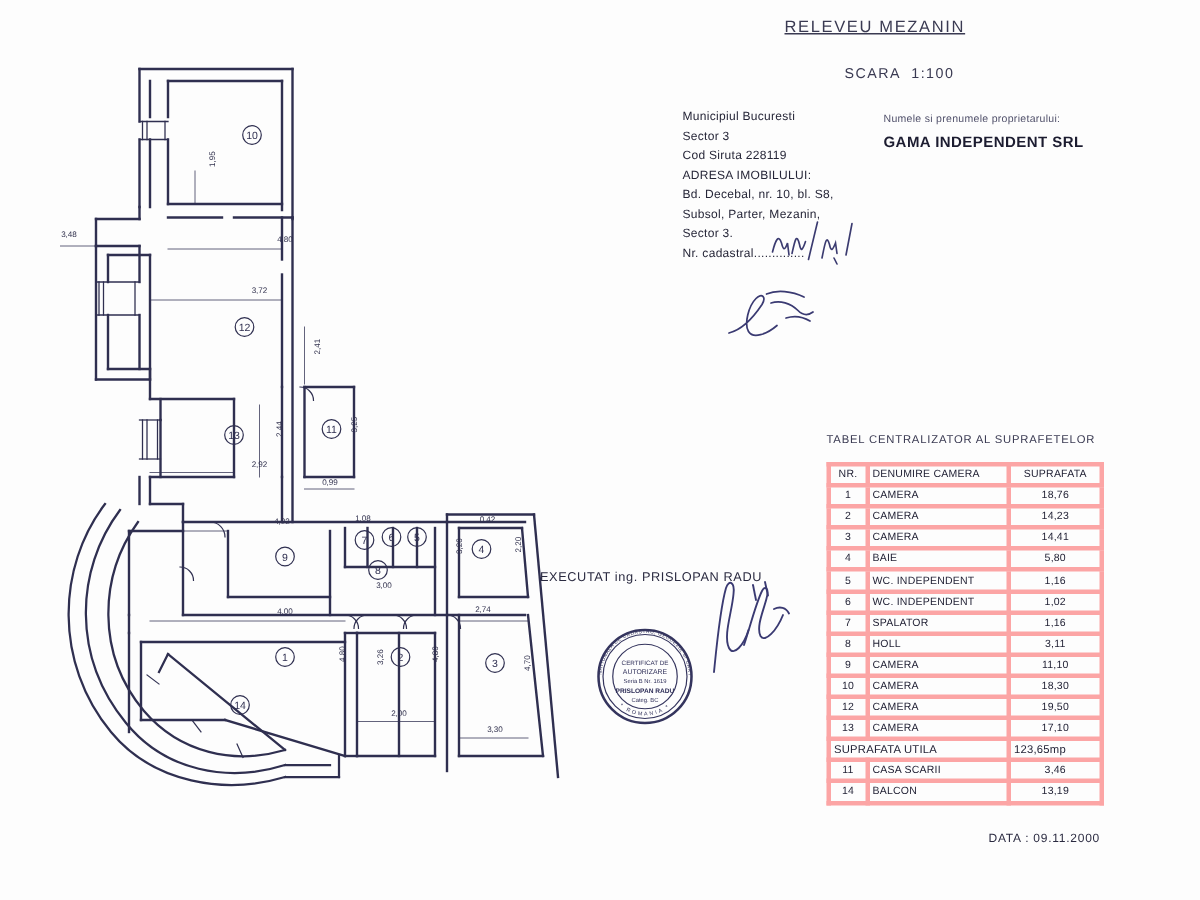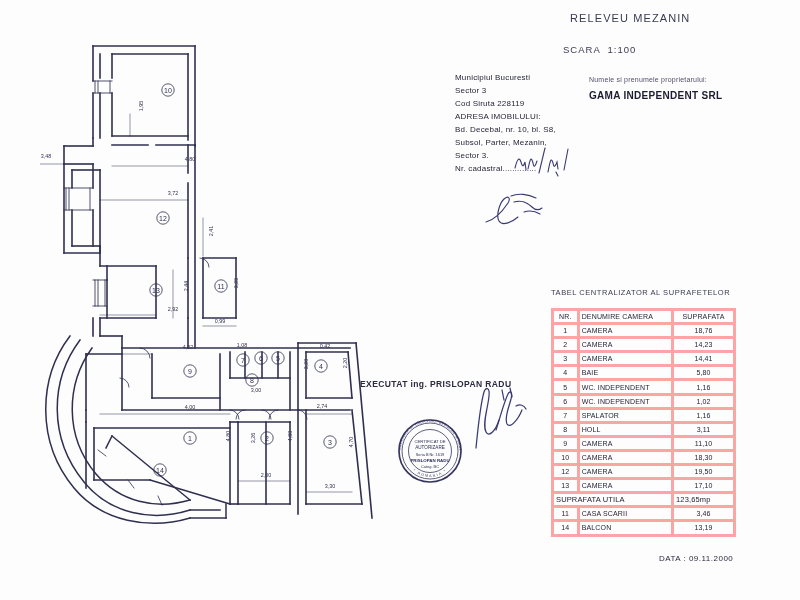--- a/index.html
+++ b/index.html
@@ -48,21 +48,20 @@
   .owner-name {
     font-size: 10px;
     font-weight: bold;
     letter-spacing: .3px;
     color: #1c1c30;
   }
   .exec {
     font-size: 8.5px;
     letter-spacing: .4px;
     color: #2a2a40;
-    font-weight: bold;
   }
   .datetxt {
     font-size: 8px;
     letter-spacing: .5px;
     color: #2a2a40;
   }
   .tblcap {
     font-size: 7.5px;
     letter-spacing: .55px;
     color: #3a3a52;
@@ -122,21 +121,21 @@
   #stamp svg { display:block; width:100%; height:100%; }
 
   .sig { position: absolute; }
   .sig svg { display: block; }
 </style>
 </head>
 <body>
 
 <div id="sheet">
 
-  <div class="txt ttl" style="left:570px; top:12px;">RELEVEU MEZANIN</div>
+  <div class="txt ttl" style="left:523px; top:12px;text-decoration:underline;">RELEVEU MEZANIN</div>
 
   <div class="txt sub" style="left:563px; top:44px;">SCARA  1:100</div>
 
   <div>
     <div class="txt addr" style="left:455px; top:72px;">Municipiul Bucuresti</div>
     <div class="txt addr" style="left:455px; top:85px;">Sector 3</div>
     <div class="txt addr" style="left:455px; top:98px;">Cod Siruta 228119</div>
     <div class="txt addr" style="left:455px; top:111px;">ADRESA IMOBILULUI:</div>
     <div class="txt addr" style="left:455px; top:124px;">Bd. Decebal, nr. 10, bl. S8,</div>
     <div class="txt addr" style="left:455px; top:137px;">Subsol, Parter, Mezanin,</div>

